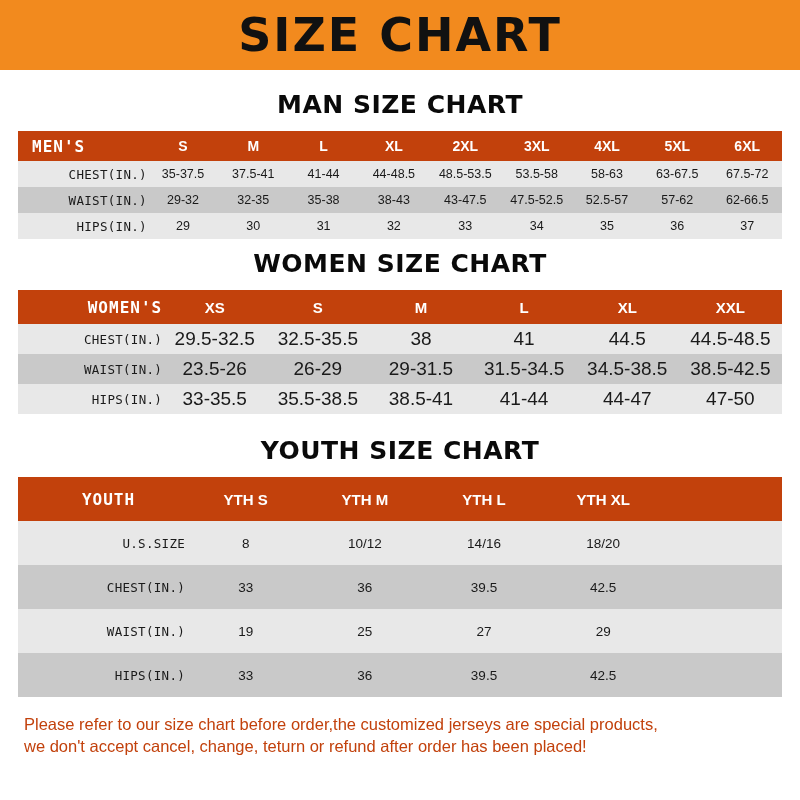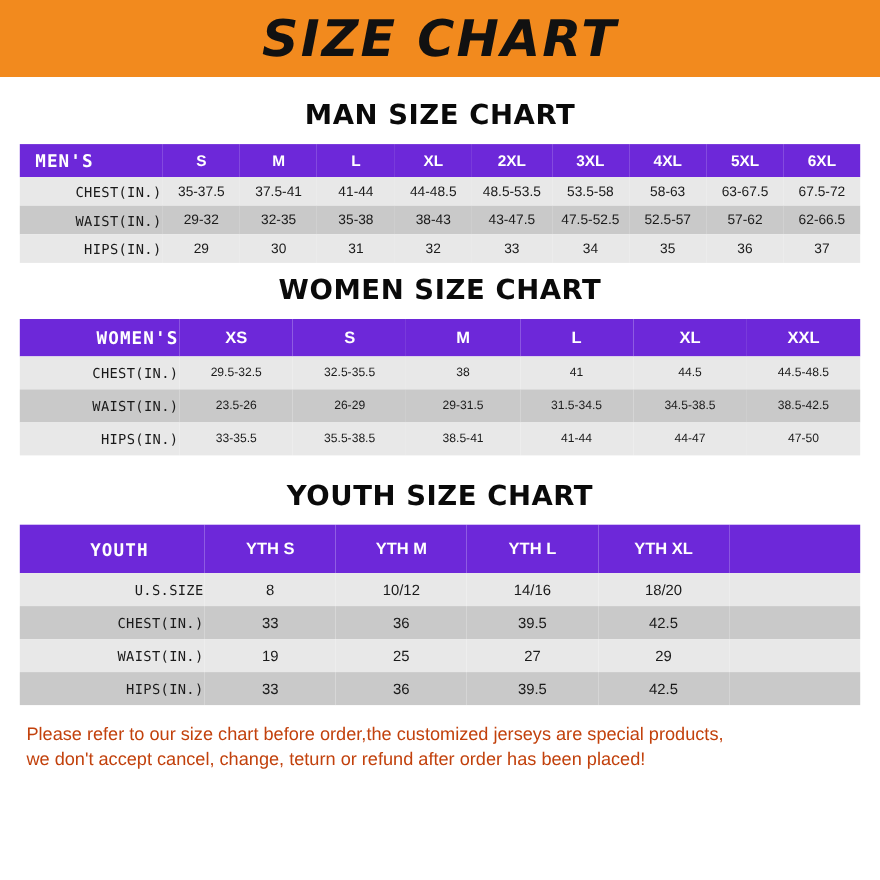--- a/index.html
+++ b/index.html
@@ -26,21 +26,20 @@
     justify-content: center;
     flex: 0 0 auto;
   }
   .banner-title {
     font-size: 46px;
     font-weight: bold;
     letter-spacing: 2px;
     color: #111111;
     font-family: "DejaVu Sans", sans-serif;
     line-height: 1;
-    font-style: italic;
   }
   
   .body {
     flex: 1 1 auto;
     padding: 0 18px;
     display: flex;
     flex-direction: column;
   }
   .section-title {
     text-align: center;
@@ -60,21 +59,21 @@
     table-layout: fixed;
   }
   table td, table th {
     text-align: center;
     font-size: 12.5px;
     color: #1a1a1a;
     font-family: "Liberation Sans", sans-serif;
     white-space: nowrap;
   }
   thead th {
-    background: #6d28d9;
+    background: #c2410c;
     color: #ffffff;
     height: 30px;
     margin-top: 28px;
   }
   thead th.rowhead {
     text-align: left;
     padding-left: 14px;
     font-size: 16px;
     font-weight: bold;
     letter-spacing: 1px;
@@ -90,25 +89,25 @@
   tbody td.rowlabel {
     text-align: right;
     font-size: 12.5px;
     letter-spacing: 0.3px;
     font-family: "DejaVu Sans Mono", monospace;
   }
   
   .women thead th { height: 34px; }
   .women tbody tr { height: 30px; }
   .women thead th.rowhead { font-size: 16px; text-align: right; }
-  .women td, .women th { font-size: 11px; }
+  .women td, .women th { font-size: 19px; }
   .women thead th.colhead { font-size: 15px; }
 
   .youth thead th { height: 44px; text-align: center; }
-  .youth tbody tr { height: 30px; }
+  .youth tbody tr { height: 44px; }
   .youth td, .youth th { font-size: 13.5px; }
   .youth thead th.colhead { font-size: 15px; }
   .youth thead th.rowhead { font-size: 16px; }
 
   
   .note {
     margin-top: 16px;
     padding: 0 6px 10px 6px;
     color: #c2410c;
     font-size: 16.5px;

